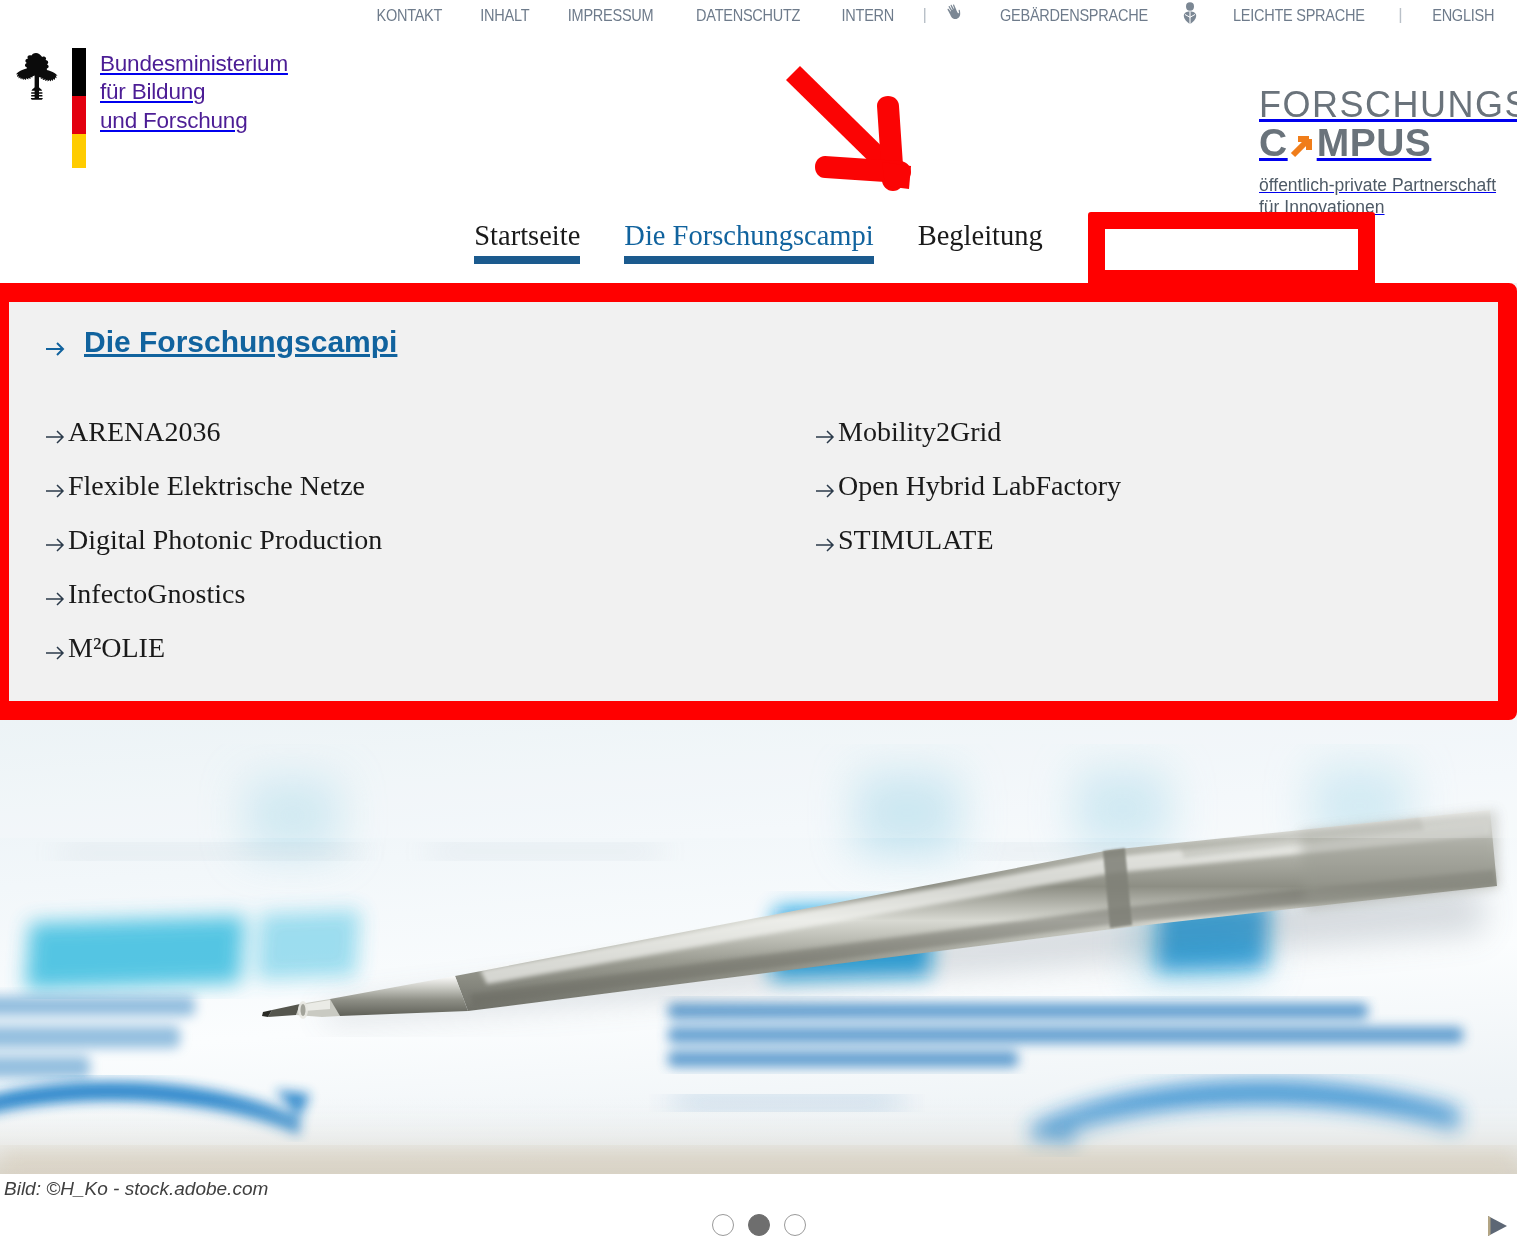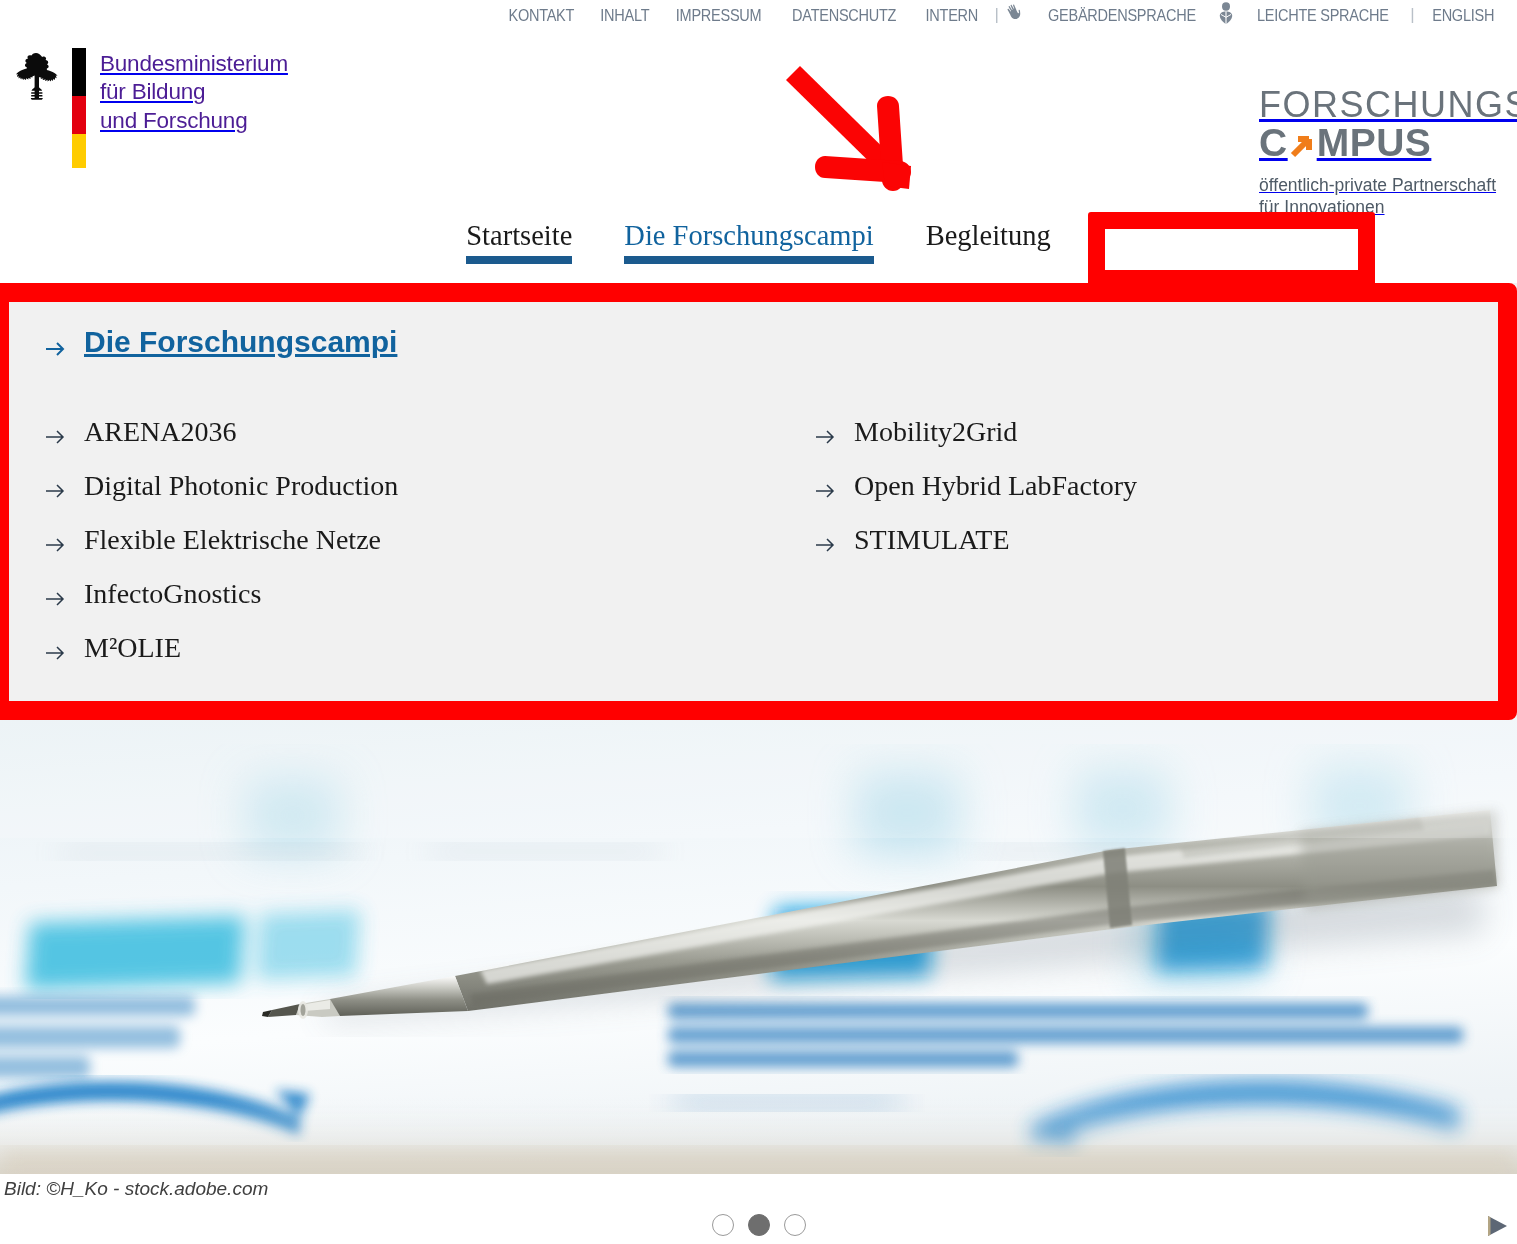--- a/index.html
+++ b/index.html
@@ -11,21 +11,21 @@
     overflow:hidden;
   }
 
   
   .metabar{
     height:30px;
     display:flex;
     align-items:center;
     justify-content:flex-end;
     padding-right:10px;
-    gap:0px;
+    gap:12px;
     font-family:"Liberation Sans", sans-serif;
   }
   .metabar a{
     color:#6e7b8b;
     font-size:16.5px;
     letter-spacing:-0.3px;
     text-decoration:none;
     padding:0 9px;
     white-space:nowrap;
     font-stretch:condensed;
@@ -115,21 +115,21 @@
   }
 
   
   .nav{
     position:absolute;
     left:0; right:0;
     top:218px;
     display:flex;
     justify-content:center;
     align-items:flex-start;
-    gap:8px;
+    gap:0px;
   }
   .navitem{
     font-size:28.5px;
     color:#1a1a1a;
     padding:0 22px 10px 22px;
     white-space:nowrap;
     position:relative;
     text-decoration:none;
     line-height:1.25;
   }
@@ -164,21 +164,21 @@
   }
   .dd-cols{
     display:flex;
     margin-left:14px;
   }
   .dd-col{ width:770px; }
   .dd-col.right{ width:600px; }
   .dd-item{
     display:flex;
     align-items:center;
-    gap:16px;
+    gap:0;
     font-size:28px;
     color:#1a1a1a;
     height:54px;
     text-decoration:none;
   }
   .arw{
     display:inline-block;
     width:24px; height:20px;
     flex:0 0 auto;
   }
@@ -355,29 +355,29 @@
             </svg>
         </span>
         <span>ARENA2036</span>
       </a>
       <a href="#" class="dd-item">
         <span class="arw">
           <svg width="24" height="20" viewBox="0 0 24 20">
               <path d="M2 10 H19 M13 4 L19 10 L13 16" stroke="#2b3a4a" stroke-width="1.5" fill="none"></path>
             </svg>
         </span>
+        <span>Flexible Elektrische Netze</span>
+      </a>
+      <a href="#" class="dd-item">
+        <span class="arw">
+          <svg width="24" height="20" viewBox="0 0 24 20">
+              <path d="M2 10 H19 M13 4 L19 10 L13 16" stroke="#2b3a4a" stroke-width="1.5" fill="none"></path>
+            </svg>
+        </span>
         <span>Digital Photonic Production</span>
-      </a>
-      <a href="#" class="dd-item">
-        <span class="arw">
-          <svg width="24" height="20" viewBox="0 0 24 20">
-              <path d="M2 10 H19 M13 4 L19 10 L13 16" stroke="#2b3a4a" stroke-width="1.5" fill="none"></path>
-            </svg>
-        </span>
-        <span>Flexible Elektrische Netze</span>
       </a>
       <a href="#" class="dd-item">
         <span class="arw">
           <svg width="24" height="20" viewBox="0 0 24 20">
               <path d="M2 10 H19 M13 4 L19 10 L13 16" stroke="#2b3a4a" stroke-width="1.5" fill="none"></path>
             </svg>
         </span>
         <span>InfectoGnostics</span>
       </a>
       <a href="#" class="dd-item">

